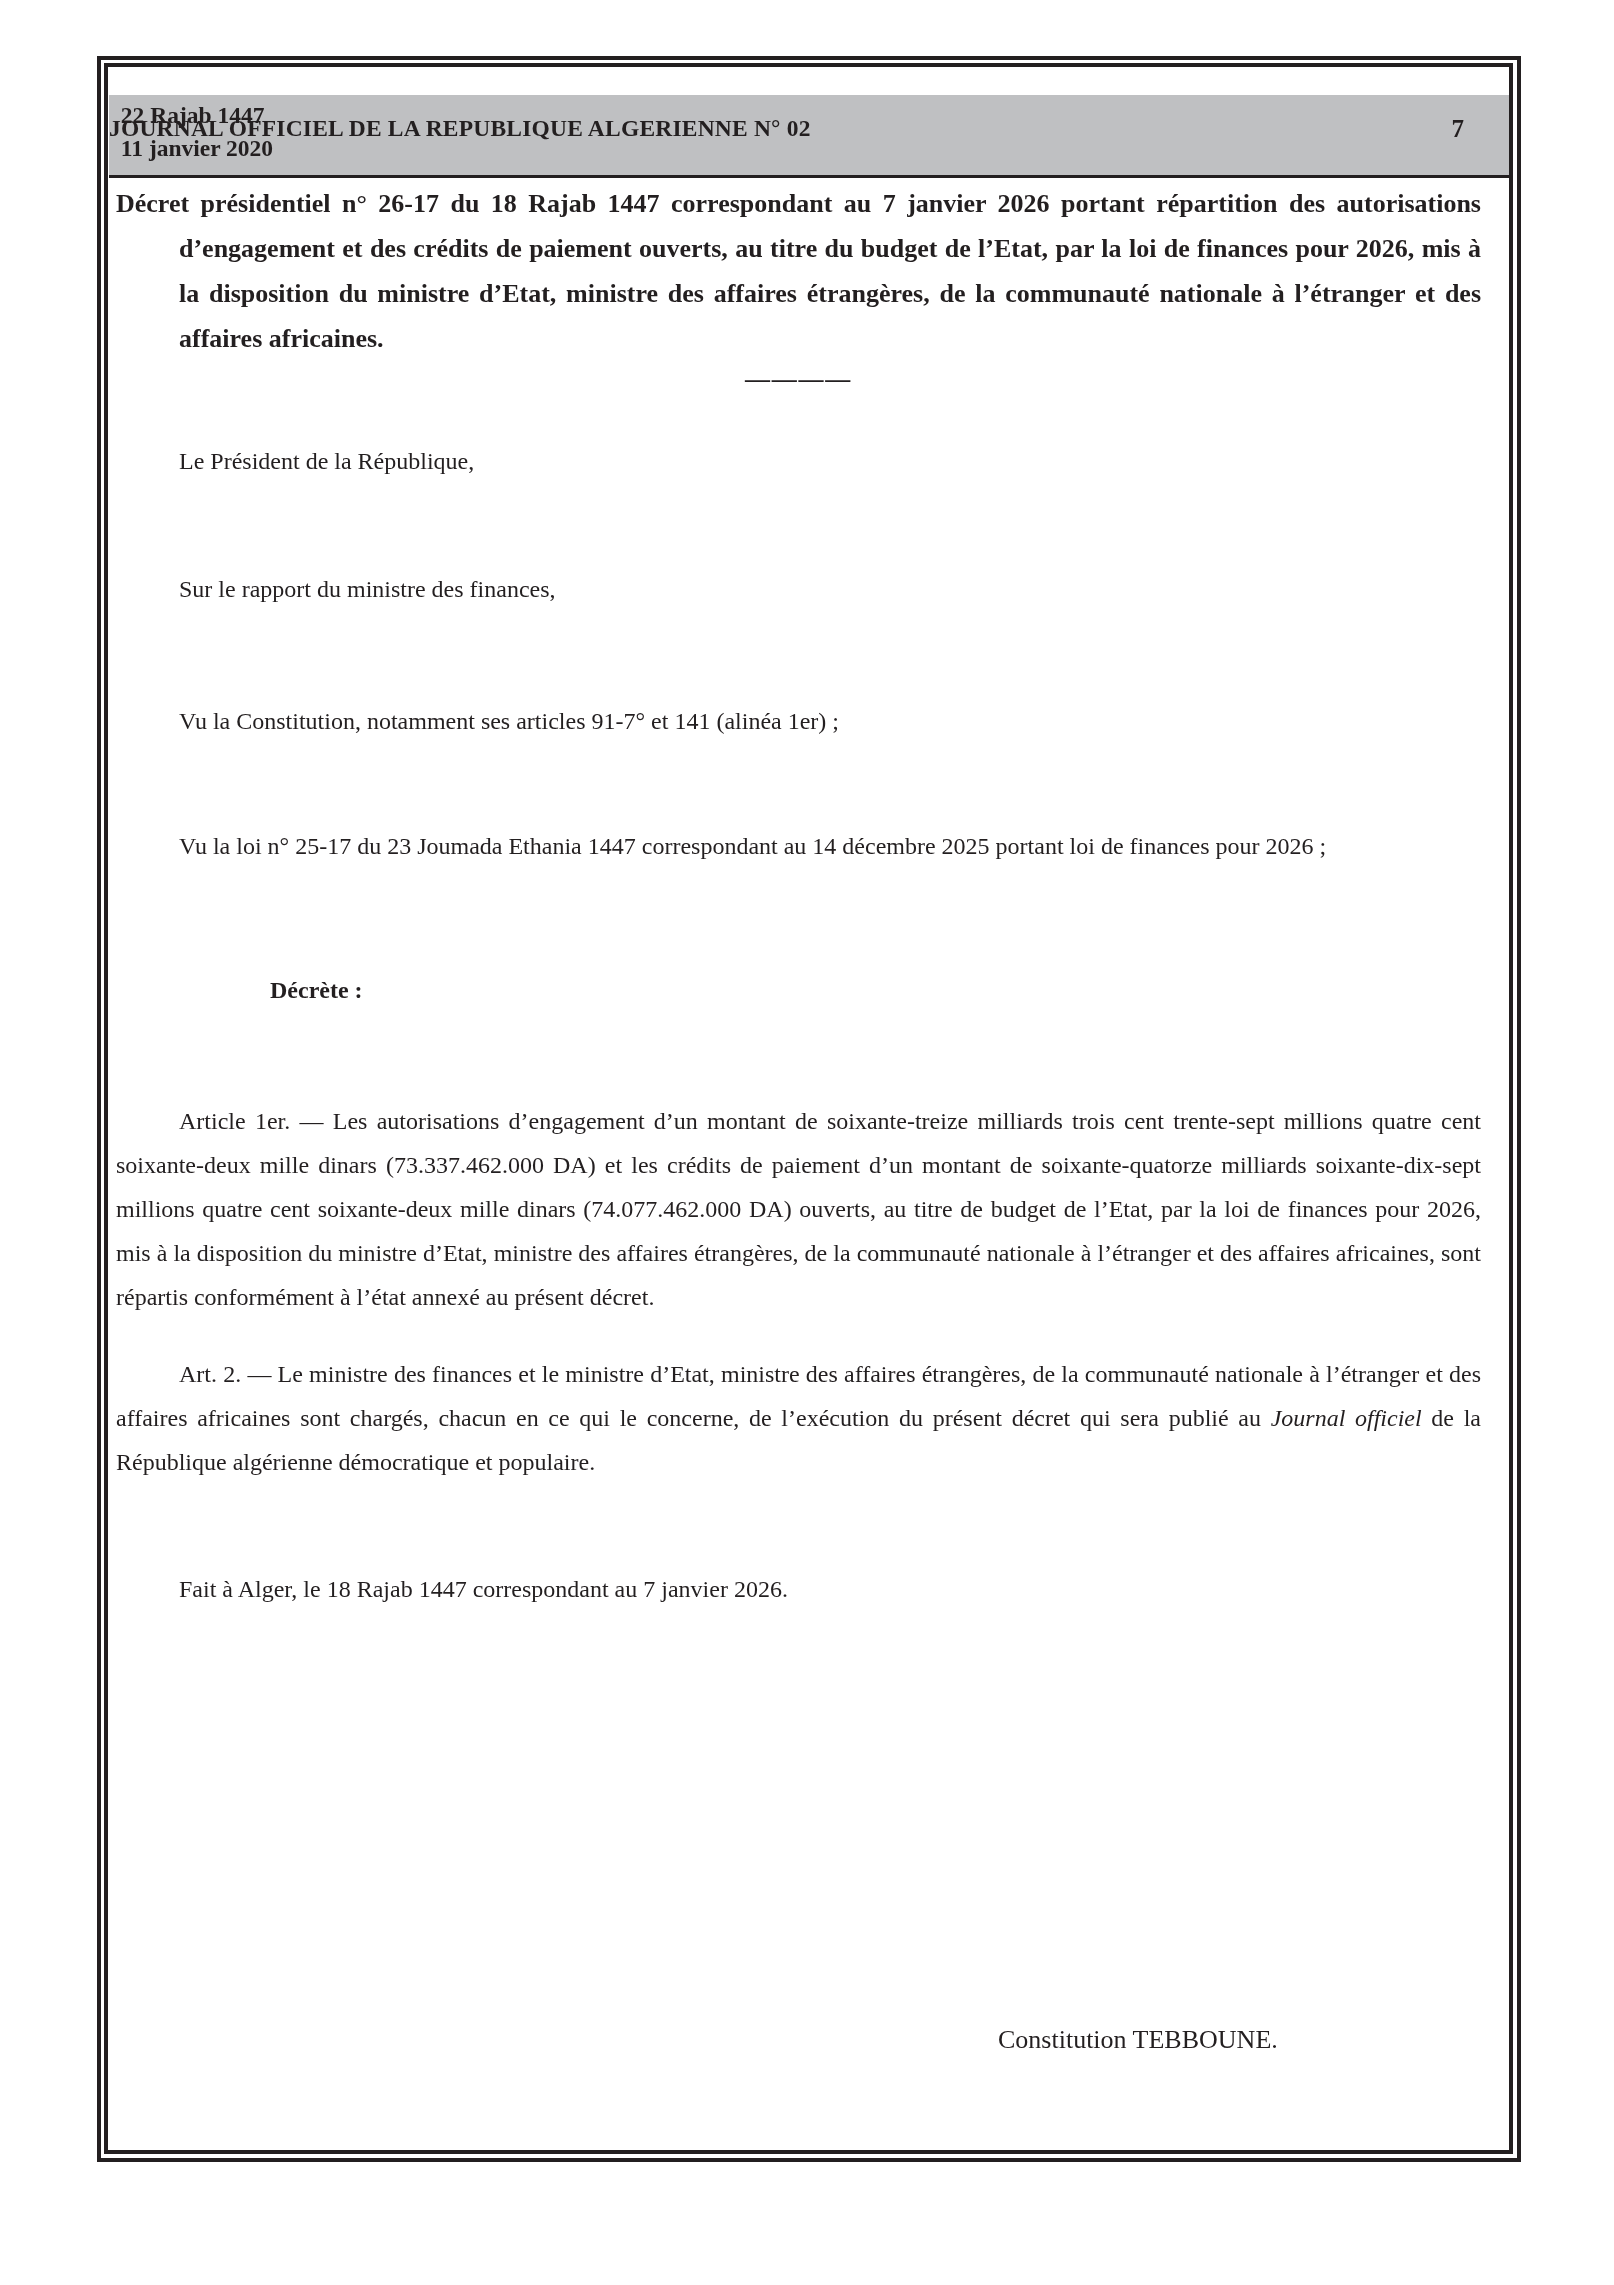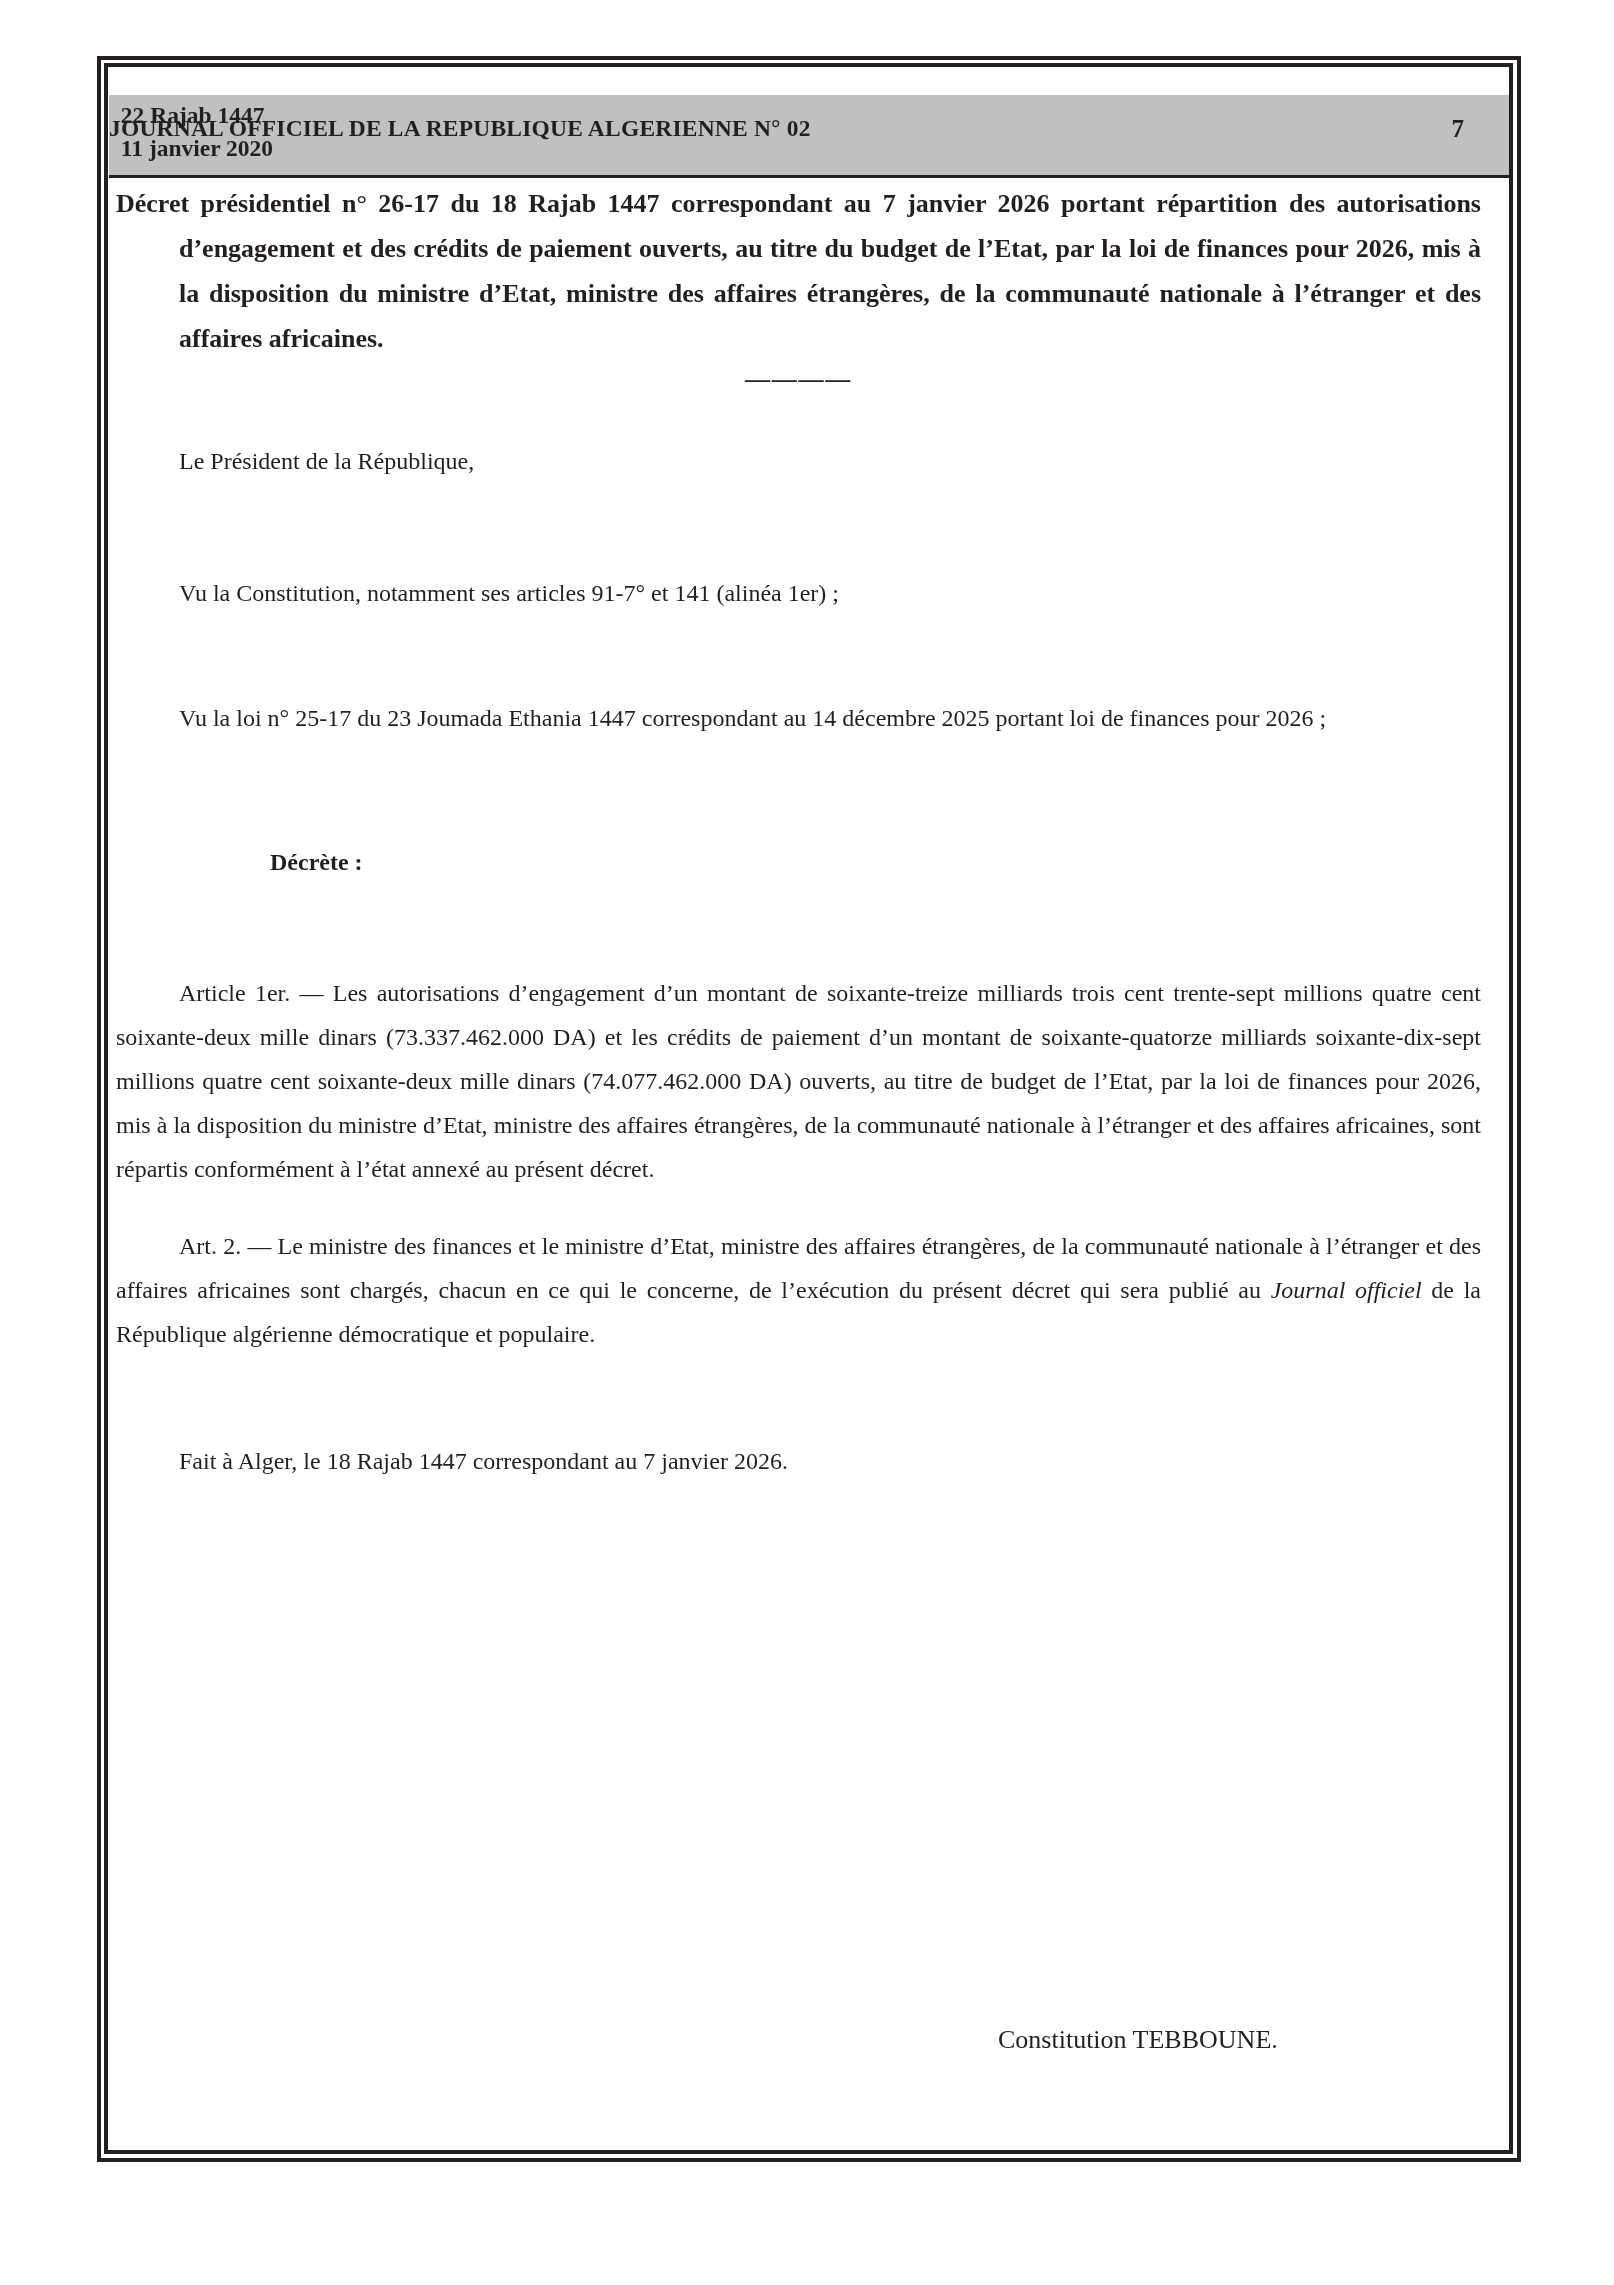--- a/index.html
+++ b/index.html
@@ -37,20 +37,21 @@
   </div>
   <div class="hdr-title">JOURNAL OFFICIEL DE LA REPUBLIQUE ALGERIENNE N° 02</div>
   <div class="hdr-page">7</div>
 </div>
 
 <div class="content">
   <p class="title">Décret présidentiel n° 26-17 du 18 Rajab 1447 correspondant au 7 janvier 2026 portant répartition des autorisations d’engagement et des crédits de paiement ouverts, au titre du budget de l’Etat, par la loi de finances pour 2026, mis à la disposition du ministre d’Etat, ministre des affaires étrangères, de la communauté nationale à l’étranger et des affaires africaines.</p>
   <div class="sep">————</div>
 
   <p class="indent" style="margin-top:47px">Le Président de la République,</p>
+  <p class="indent" style="margin-top:84px">Sur le rapport du ministre des finances,</p>
   <p class="indent" style="margin-top:88px">Vu la Constitution, notamment ses articles 91-7° et 141 (alinéa 1er) ;</p>
   <p class="indent" style="margin-top:81px">Vu la loi n° 25-17 du 23 Joumada Ethania 1447 correspondant au 14 décembre 2025 portant loi de finances pour 2026 ;</p>
 
   <p class="decrete" style="margin-top:100px">Décrète :</p>
 
   <p class="indent" style="margin-top:87px">Article 1er. — Les autorisations d’engagement d’un montant de soixante-treize milliards trois cent trente-sept millions quatre cent soixante-deux mille dinars (73.337.462.000 DA) et les crédits de paiement d’un montant de soixante-quatorze milliards soixante-dix-sept millions quatre cent soixante-deux mille dinars (74.077.462.000 DA) ouverts, au titre de budget de l’Etat, par la loi de finances pour 2026, mis à la disposition du ministre d’Etat, ministre des affaires étrangères, de la communauté nationale à l’étranger et des affaires africaines, sont répartis conformément à l’état annexé au présent décret.</p>
 
   <p class="indent" style="margin-top:33px"><span>Art. 2. — Le ministre des finances et le ministre d’Etat, ministre des affaires étrangères, de la communauté nationale à l’étranger et des affaires africaines sont chargés, chacun en ce qui le concerne, de l’exécution du présent décret qui sera publié au </span><i>Journal officiel</i><span> de la République algérienne démocratique et populaire.</span></p>
 
   <p class="indent" style="margin-top:83px">Fait à Alger, le 18 Rajab 1447 correspondant au 7 janvier 2026.</p>

